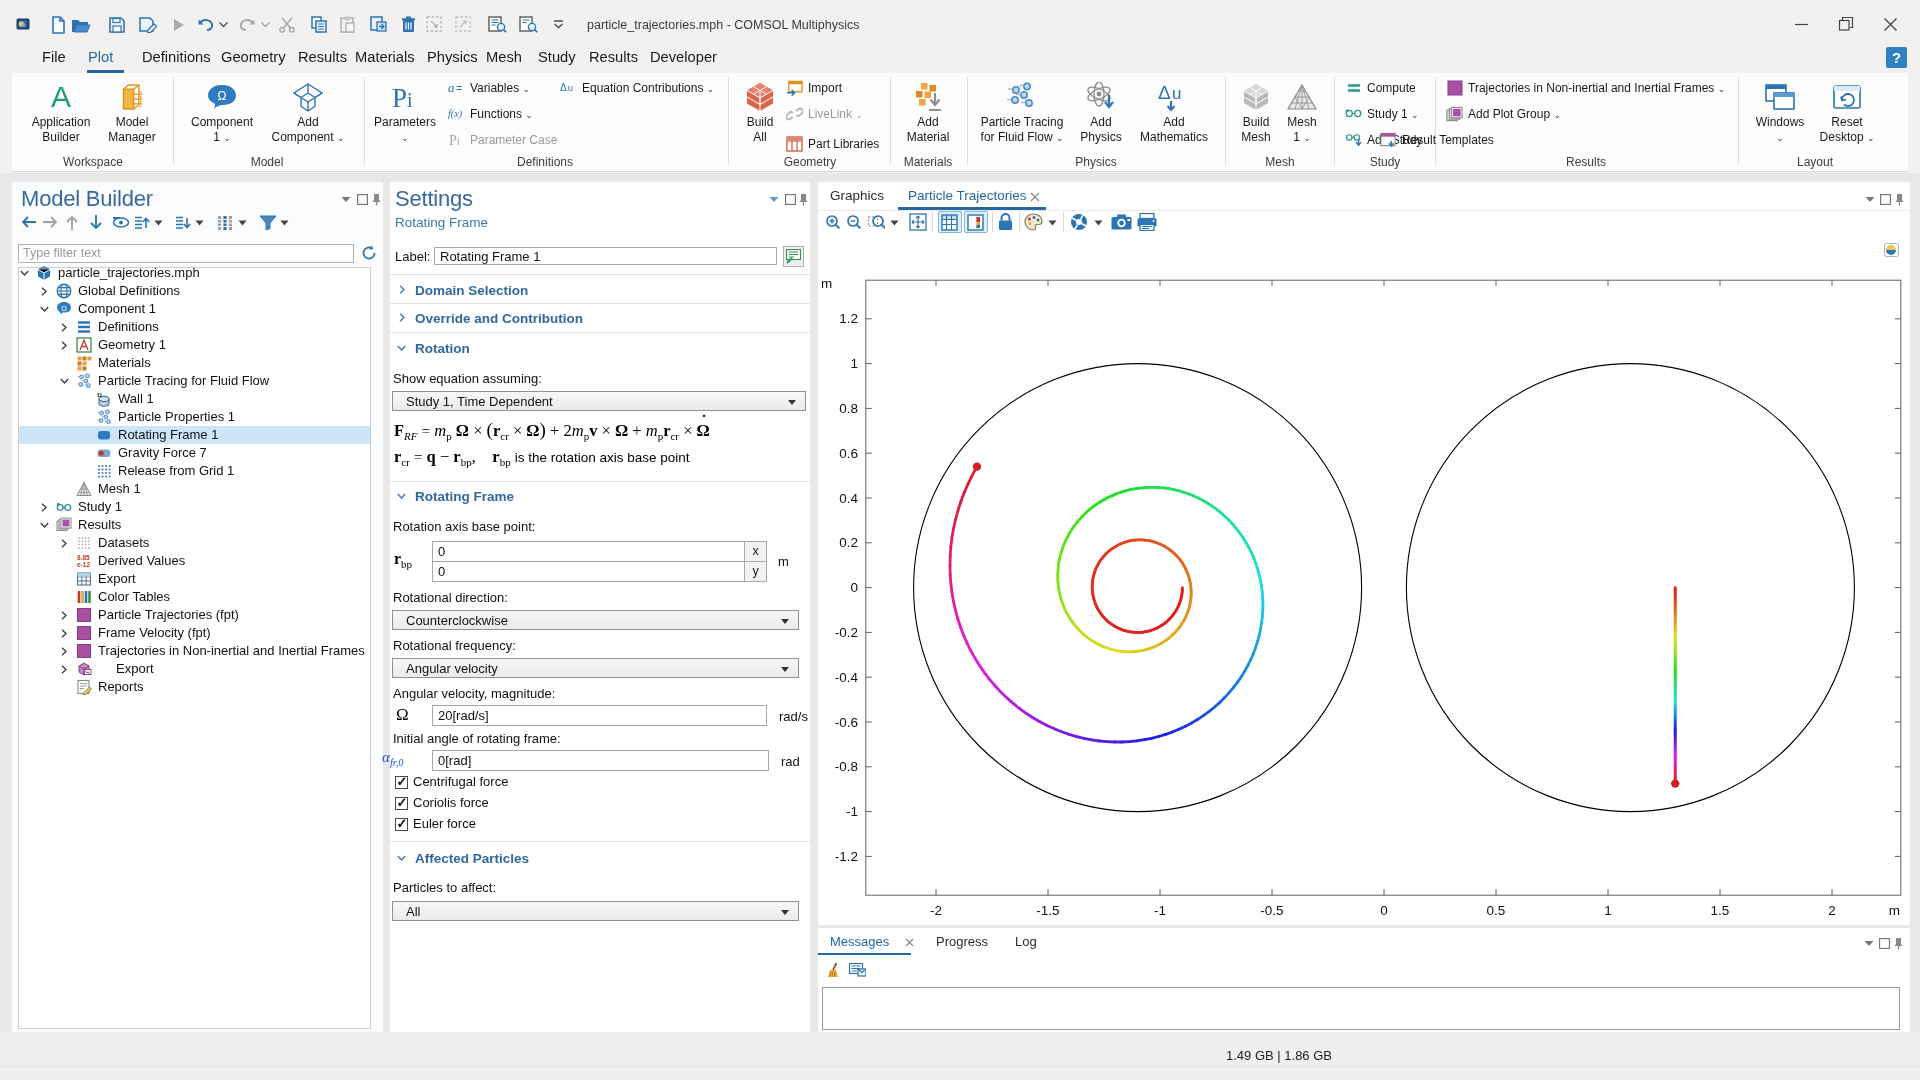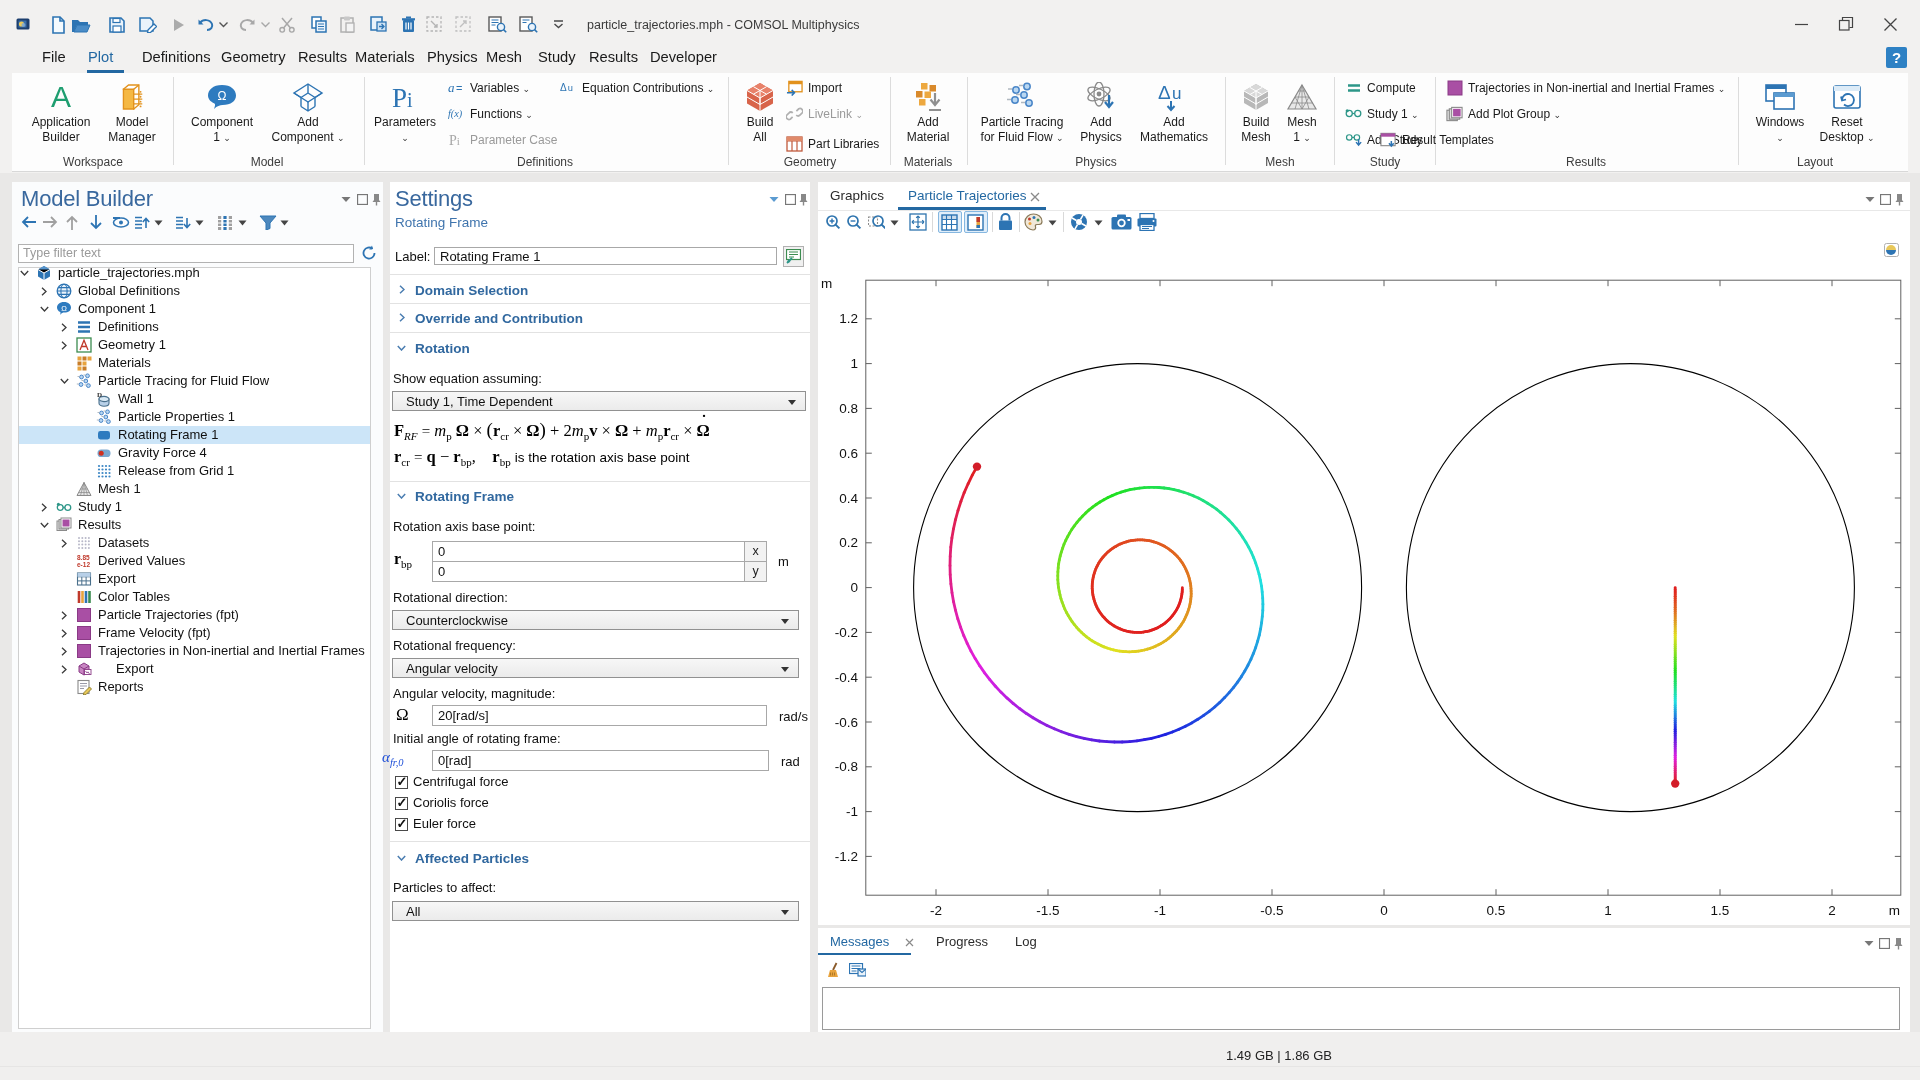--- a/index.html
+++ b/index.html
@@ -655,21 +655,21 @@
 <div class="tlabel abs" style="left:118px;top:409px">Particle Properties 1</div>
 <div class="tsel abs" style="left:19px;top:426px;width:351px"></div>
 <svg class="ic" style="left:96px;top:427px" width="16" height="16" viewBox="0 0 16 16">
     <rect x="2" y="4" width="12" height="8.5" rx="2.4" fill="#2e7bbf"></rect>
   </svg>
 <div class="tlabel abs" style="left:118px;top:427px">Rotating Frame 1</div>
 <svg class="ic" style="left:96px;top:445px" width="16" height="16" viewBox="0 0 16 16">
     <rect x="1.5" y="4.5" width="13" height="7.5" rx="3.6" fill="#7aa8d0"></rect>
     <circle cx="5.2" cy="8.2" r="2.5" fill="#d03020"></circle>
   </svg>
-<div class="tlabel abs" style="left:118px;top:445px">Gravity Force 4</div>
+<div class="tlabel abs" style="left:118px;top:445px">Gravity Force 7</div>
 <svg class="ic" style="left:96px;top:463px" width="16" height="16" viewBox="0 0 16 16">
     <g fill="#3c86c4">
       <circle cx="3" cy="3" r="1.1"></circle>
       <circle cx="6.5" cy="3" r="1.1"></circle>
       <circle cx="10" cy="3" r="1.1"></circle>
       <circle cx="13.5" cy="3" r="1.1"></circle>
       <circle cx="3" cy="6.5" r="1.1"></circle>
       <circle cx="6.5" cy="6.5" r="1.1"></circle>
       <circle cx="10" cy="6.5" r="1.1"></circle>
       <circle cx="13.5" cy="6.5" r="1.1"></circle>

